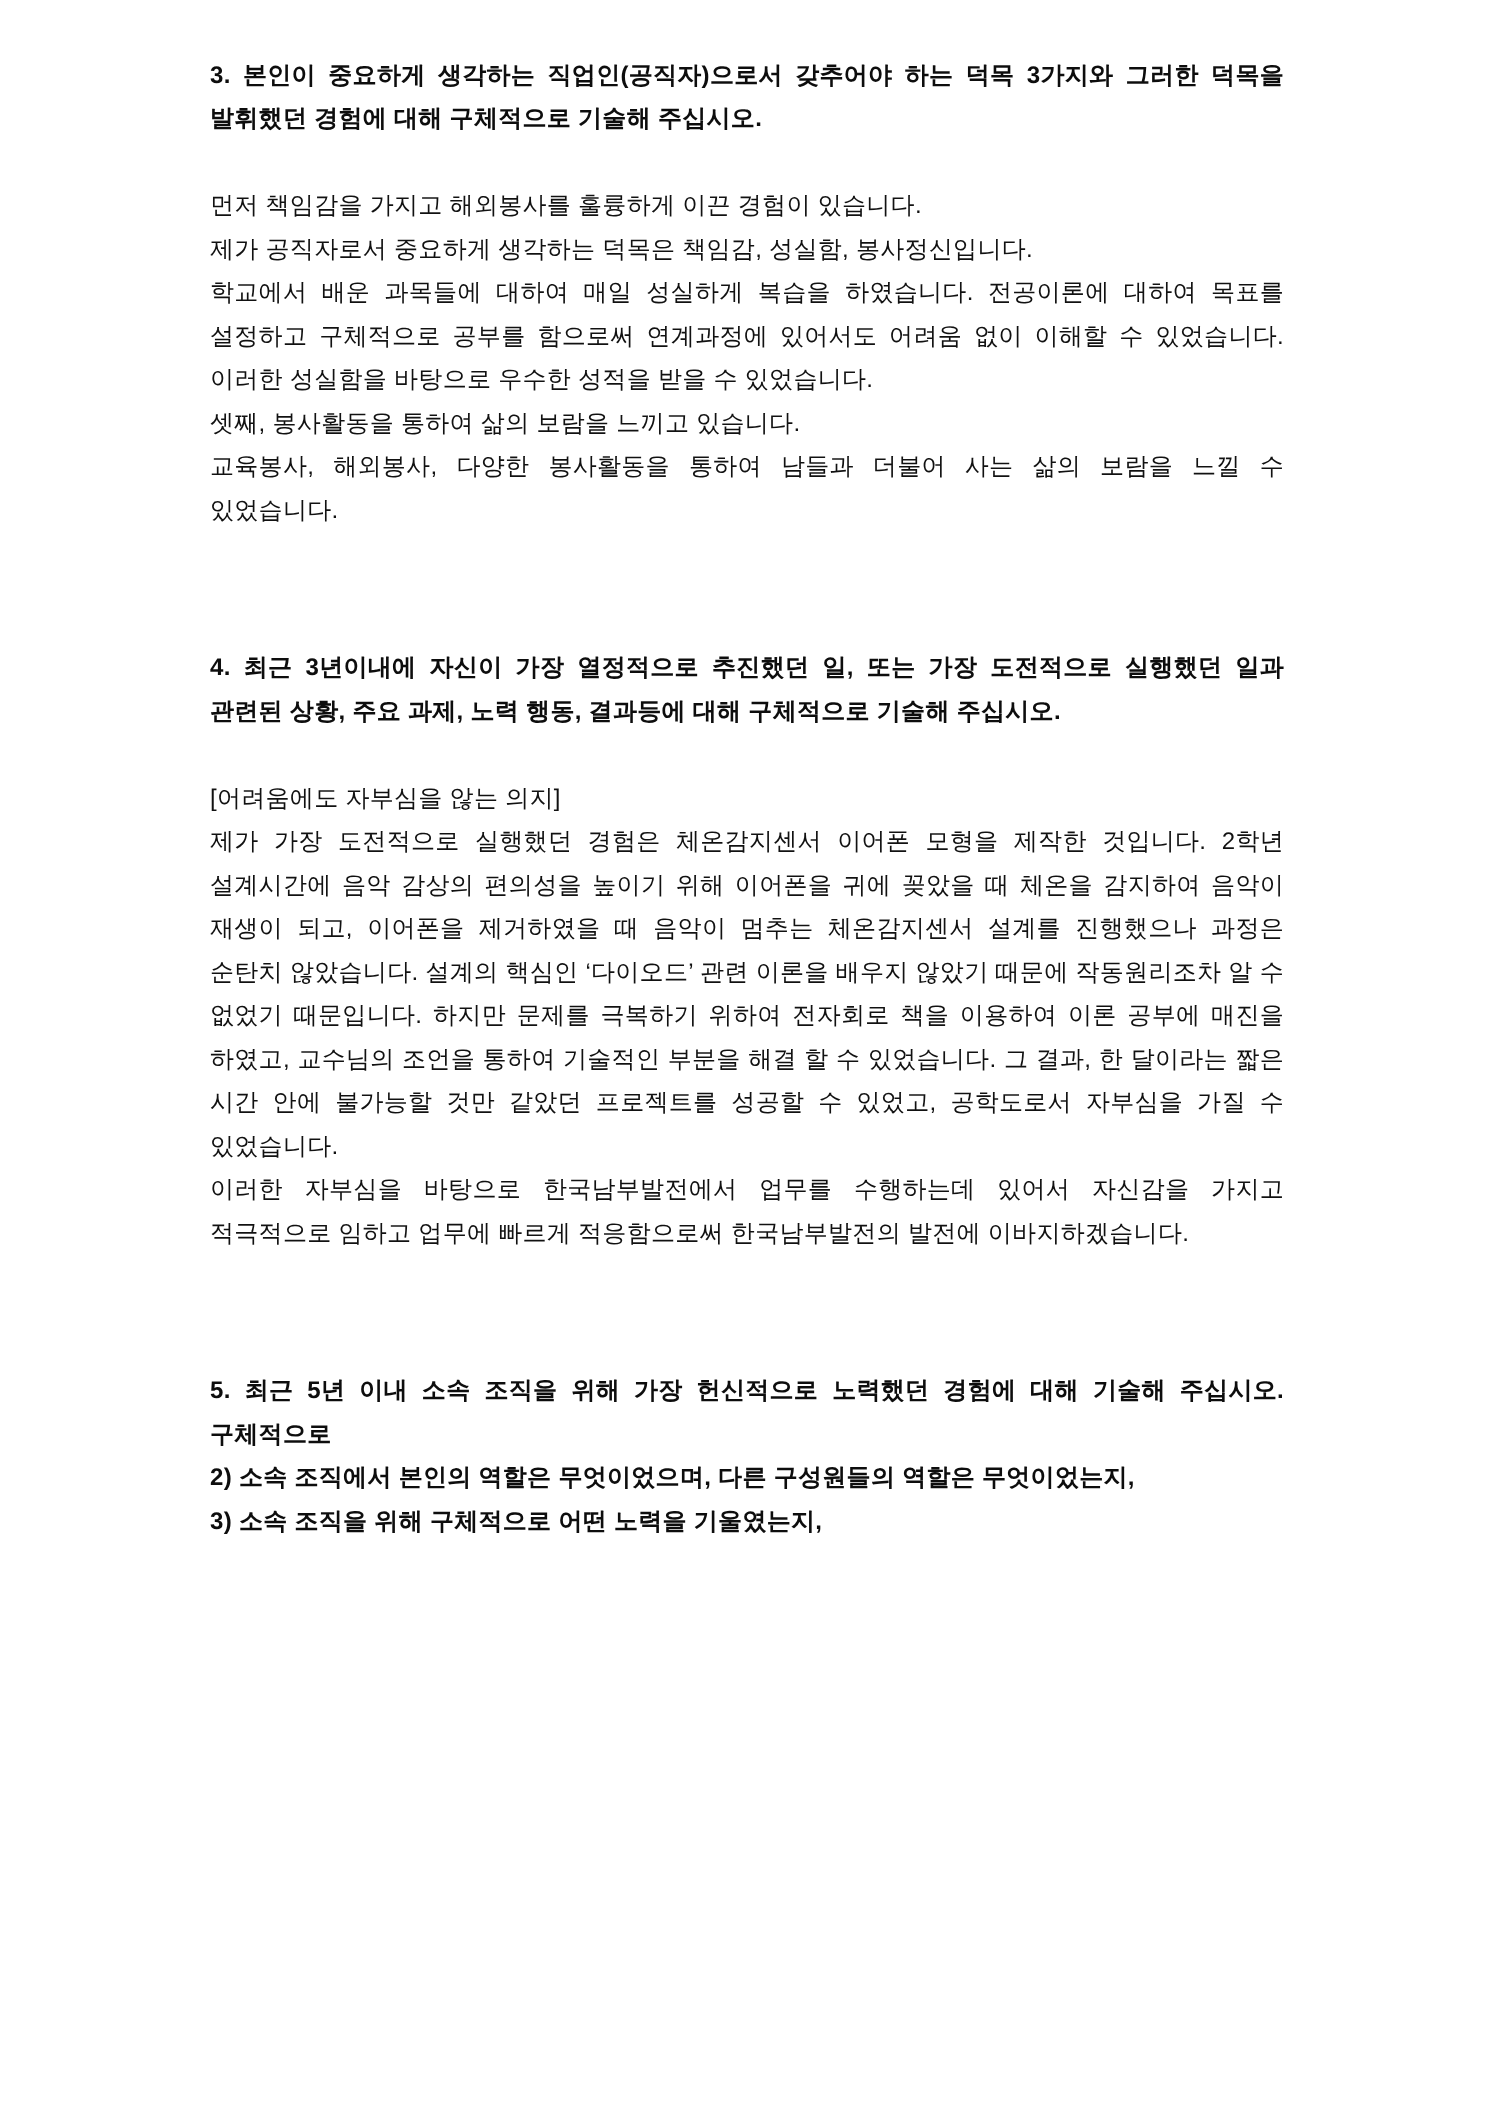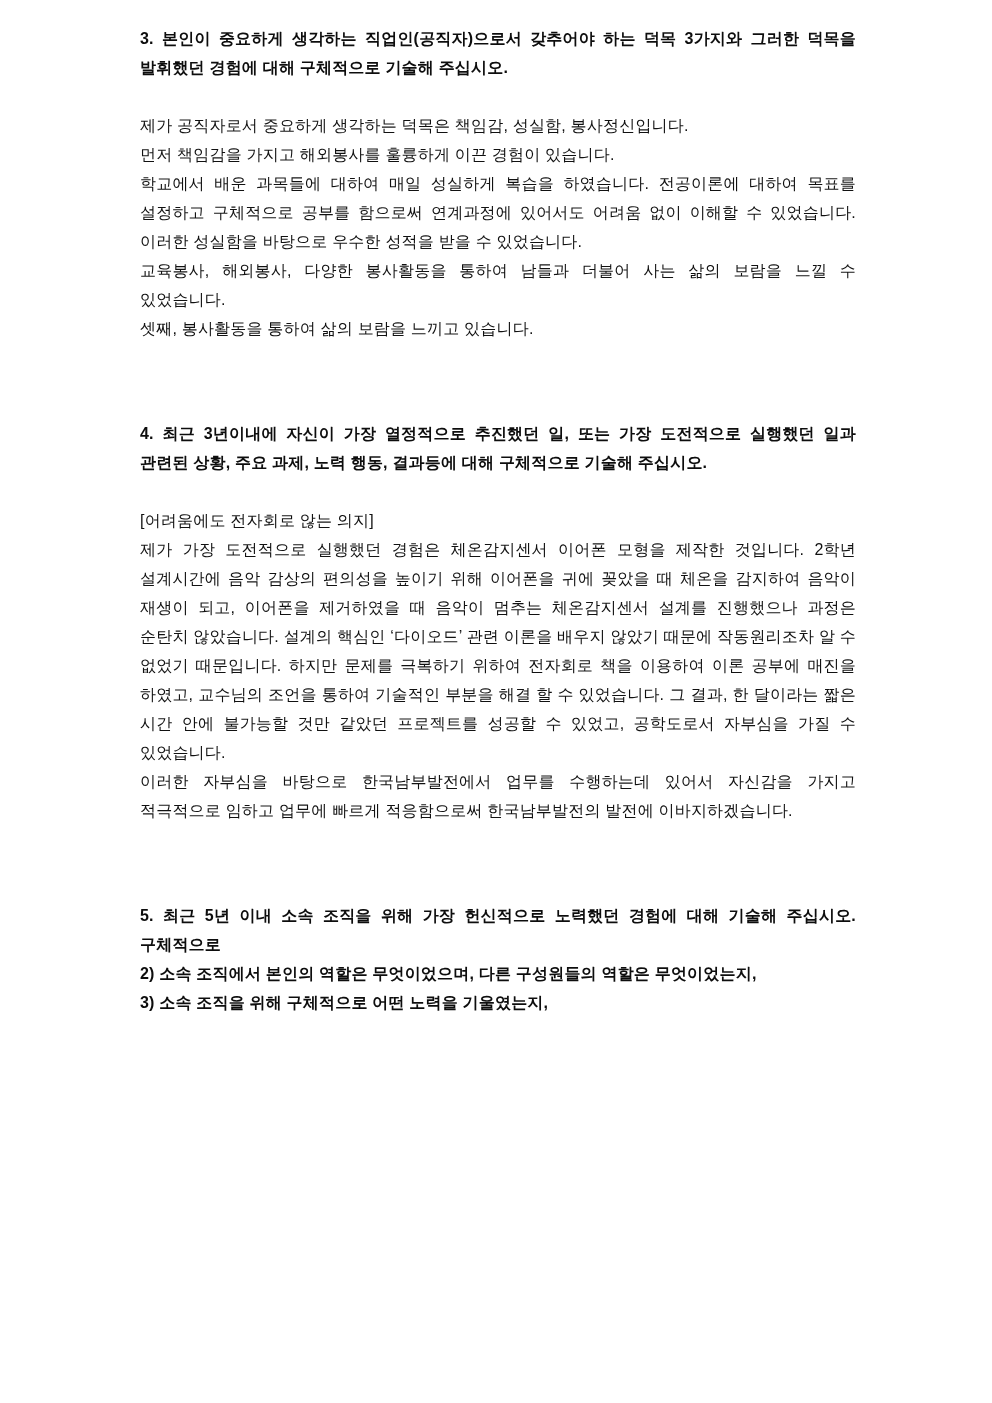--- a/index.html
+++ b/index.html
@@ -11,21 +11,21 @@
     width: 992px;
     min-height: 1403px;
     font-family: "Liberation Sans", "DejaVu Sans", sans-serif;
     color: #111111;
     box-sizing: border-box;
   }
   .page {
     box-sizing: border-box;
     width: 992px;
     min-height: 1403px;
-    padding: 24px 136px 30px 140px;
+    padding: 36px 136px 30px 140px;
     background: #ffffff;
   }
   .qa-section { display: block; }
   .qa-section + .qa-section { margin-top: 76px; }
   p.line {
     margin: 0;
     font-size: 16px;
     line-height: 29px;
     text-align: justify;
     word-break: keep-all;
@@ -38,31 +38,31 @@
   .answer { margin-top: 29px; }
 </style>
 </head>
 <body>
 
 <div class="page">
   <div>
       <section class="qa-section">
         <p class="line question">3. 본인이 중요하게 생각하는 직업인(공직자)으로서 갖추어야 하는 덕목 3가지와 그러한 덕목을 발휘했던 경험에 대해 구체적으로 기술해 주십시오.</p>
         <div class="answer">
+          <p class="line body">먼저 책임감을 가지고 해외봉사를 훌륭하게 이끈 경험이 있습니다.</p>
           <p class="line body">제가 공직자로서 중요하게 생각하는 덕목은 책임감, 성실함, 봉사정신입니다.</p>
-          <p class="line body">먼저 책임감을 가지고 해외봉사를 훌륭하게 이끈 경험이 있습니다.</p>
           <p class="line body">학교에서 배운 과목들에 대하여 매일 성실하게 복습을 하였습니다. 전공이론에 대하여 목표를 설정하고 구체적으로 공부를 함으로써 연계과정에 있어서도 어려움 없이 이해할 수 있었습니다. 이러한 성실함을 바탕으로 우수한 성적을 받을 수 있었습니다.</p>
+          <p class="line body">셋째, 봉사활동을 통하여 삶의 보람을 느끼고 있습니다.</p>
           <p class="line body">교육봉사, 해외봉사, 다양한 봉사활동을 통하여 남들과 더불어 사는 삶의 보람을 느낄 수 있었습니다.</p>
-          <p class="line body">셋째, 봉사활동을 통하여 삶의 보람을 느끼고 있습니다.</p>
         </div>
       </section>
       <section class="qa-section">
         <p class="line question">4. 최근 3년이내에 자신이 가장 열정적으로 추진했던 일, 또는 가장 도전적으로 실행했던 일과 관련된 상황, 주요 과제, 노력 행동, 결과등에 대해 구체적으로 기술해 주십시오.</p>
         <div class="answer">
-          <p class="line body">[어려움에도 전자회로 않는 의지]</p>
+          <p class="line body">[어려움에도 자부심을 않는 의지]</p>
           <p class="line body">제가 가장 도전적으로 실행했던 경험은 체온감지센서 이어폰 모형을 제작한 것입니다. 2학년 설계시간에 음악 감상의 편의성을 높이기 위해 이어폰을 귀에 꽂았을 때 체온을 감지하여 음악이 재생이 되고, 이어폰을 제거하였을 때 음악이 멈추는 체온감지센서 설계를 진행했으나 과정은 순탄치 않았습니다. 설계의 핵심인 ‘다이오드’ 관련 이론을 배우지 않았기 때문에 작동원리조차 알 수 없었기 때문입니다. 하지만 문제를 극복하기 위하여 전자회로 책을 이용하여 이론 공부에 매진을 하였고, 교수님의 조언을 통하여 기술적인 부분을 해결 할 수 있었습니다. 그 결과, 한 달이라는 짧은 시간 안에 불가능할 것만 같았던 프로젝트를 성공할 수 있었고, 공학도로서 자부심을 가질 수 있었습니다.</p>
           <p class="line body">이러한 자부심을 바탕으로 한국남부발전에서 업무를 수행하는데 있어서 자신감을 가지고 적극적으로 임하고 업무에 빠르게 적응함으로써 한국남부발전의 발전에 이바지하겠습니다.</p>
         </div>
       </section>
       <section class="qa-section">
         <p class="line question">5. 최근 5년 이내 소속 조직을 위해 가장 헌신적으로 노력했던 경험에 대해 기술해 주십시오. 구체적으로</p>
         <p class="line question">2) 소속 조직에서 본인의 역할은 무엇이었으며, 다른 구성원들의 역할은 무엇이었는지,</p>
         <p class="line question">3) 소속 조직을 위해 구체적으로 어떤 노력을 기울였는지,</p>
       </section>
     </div>

